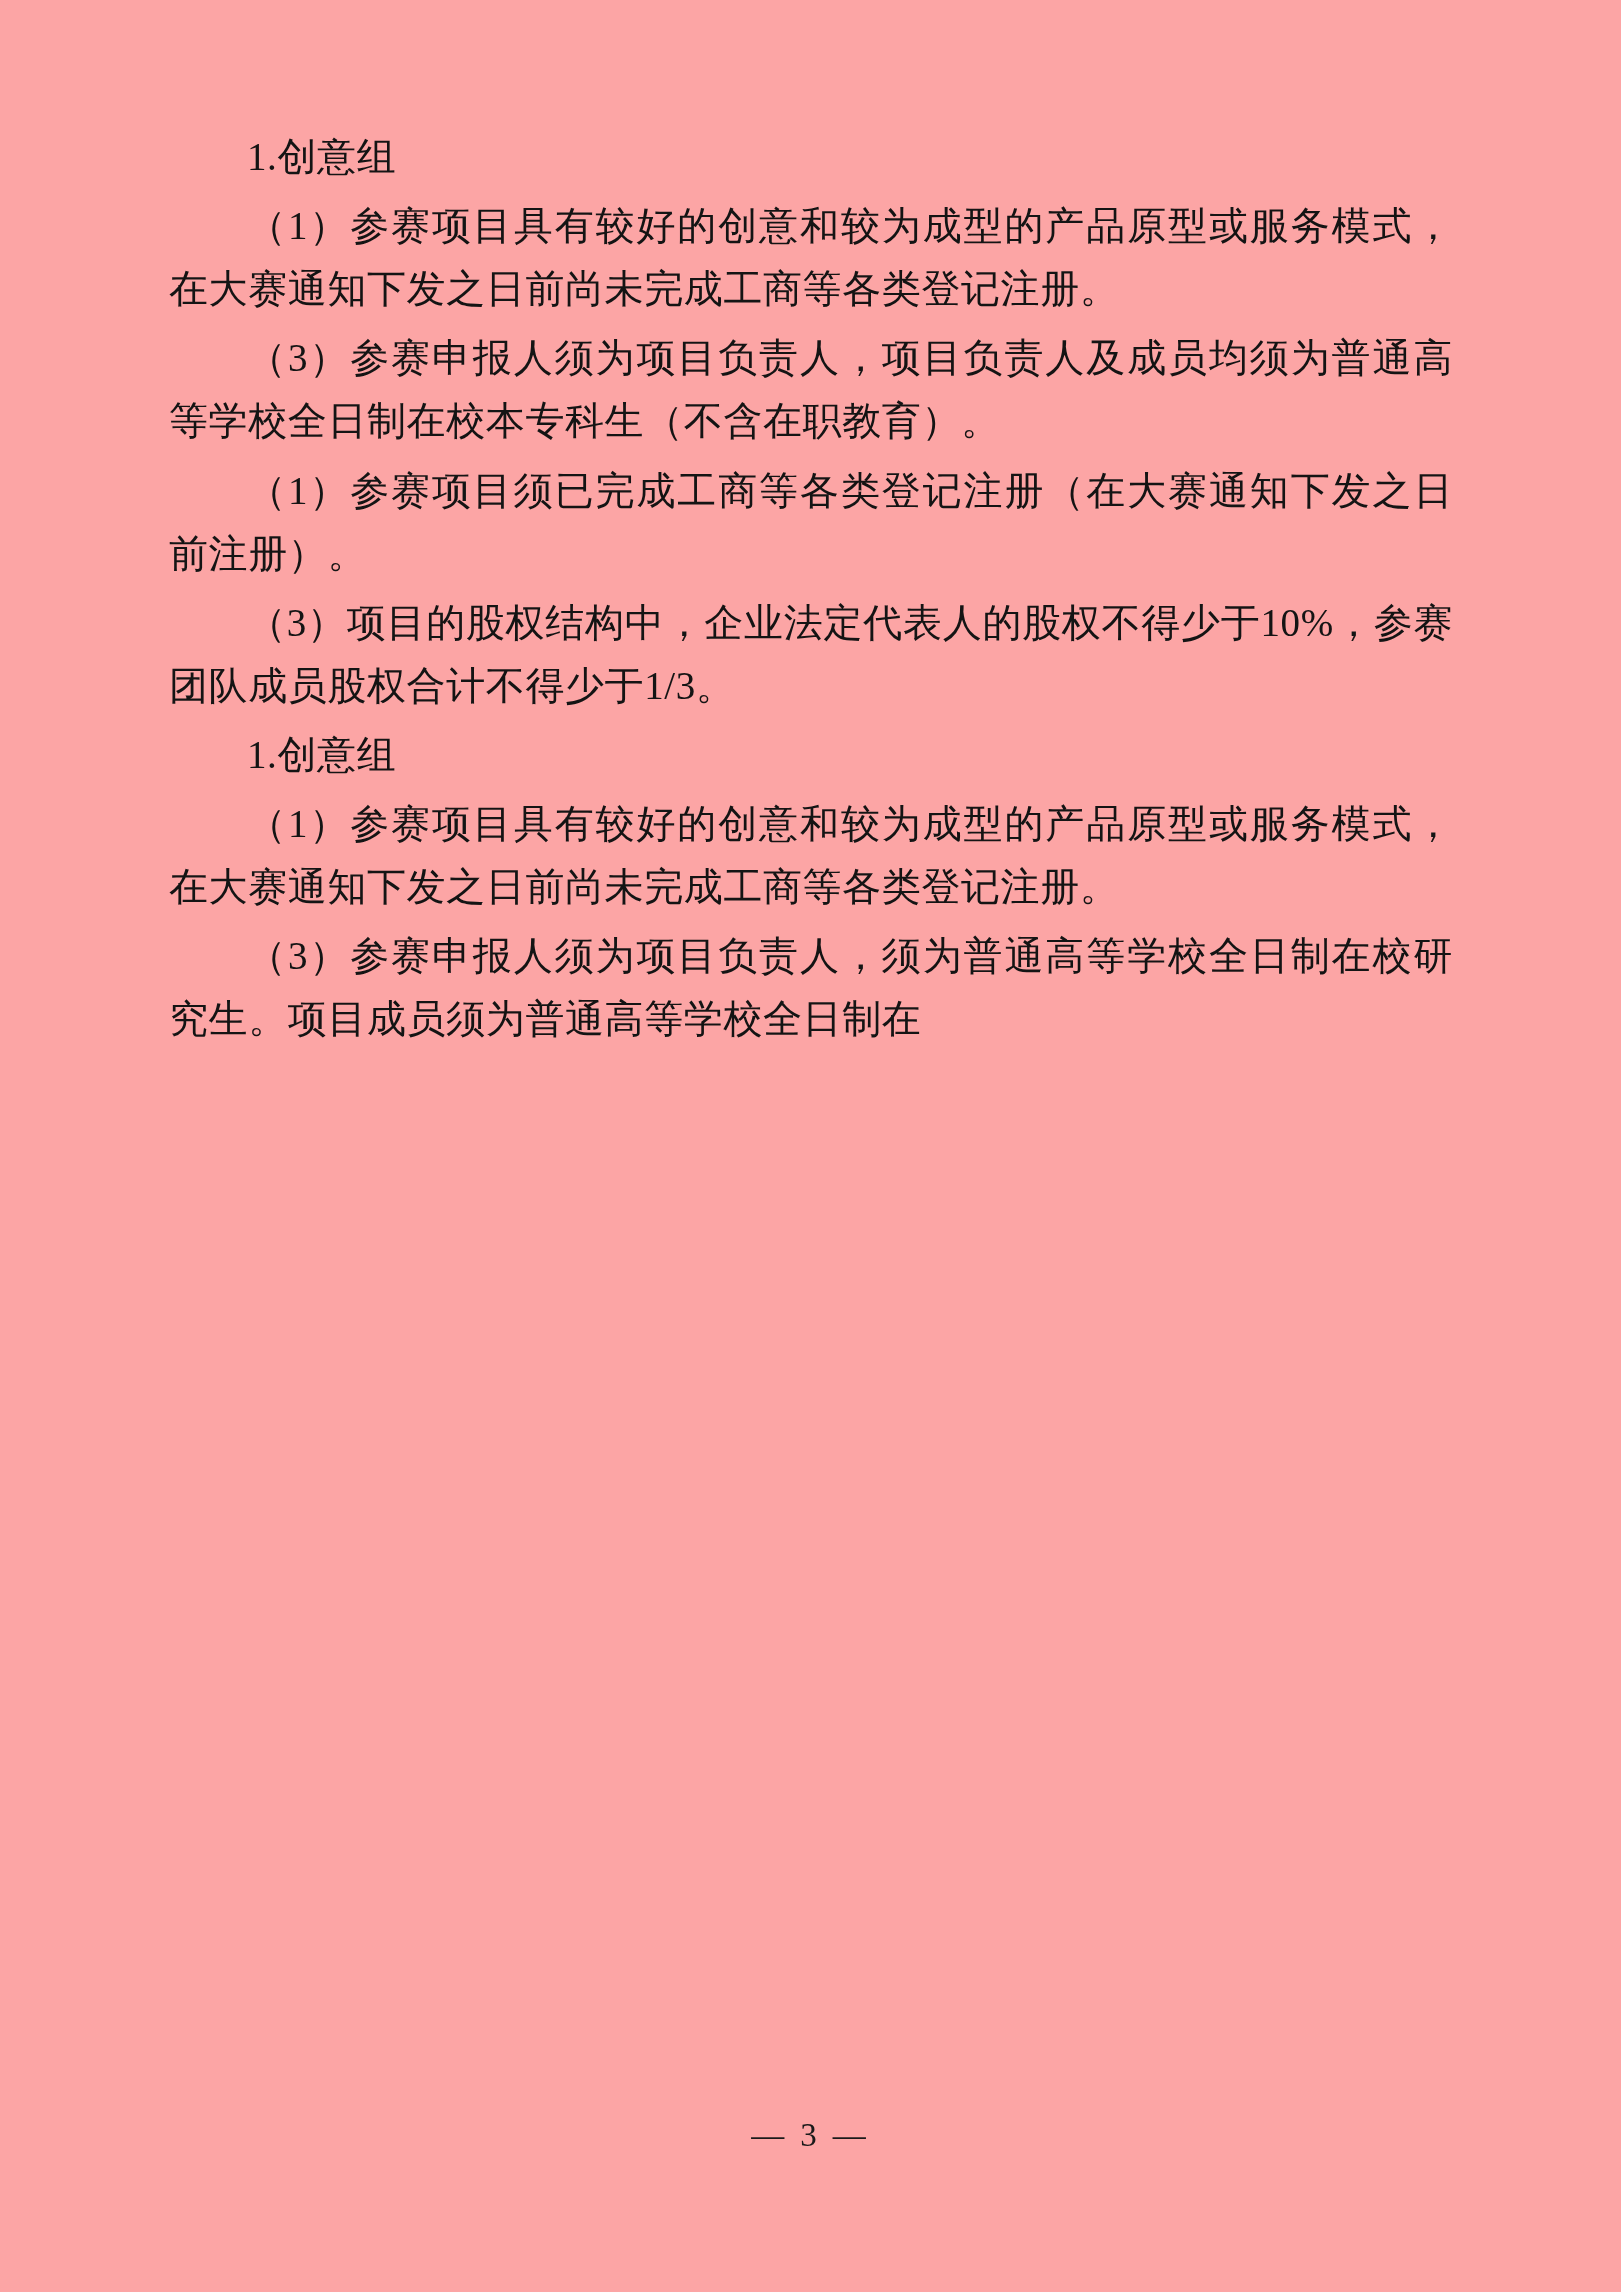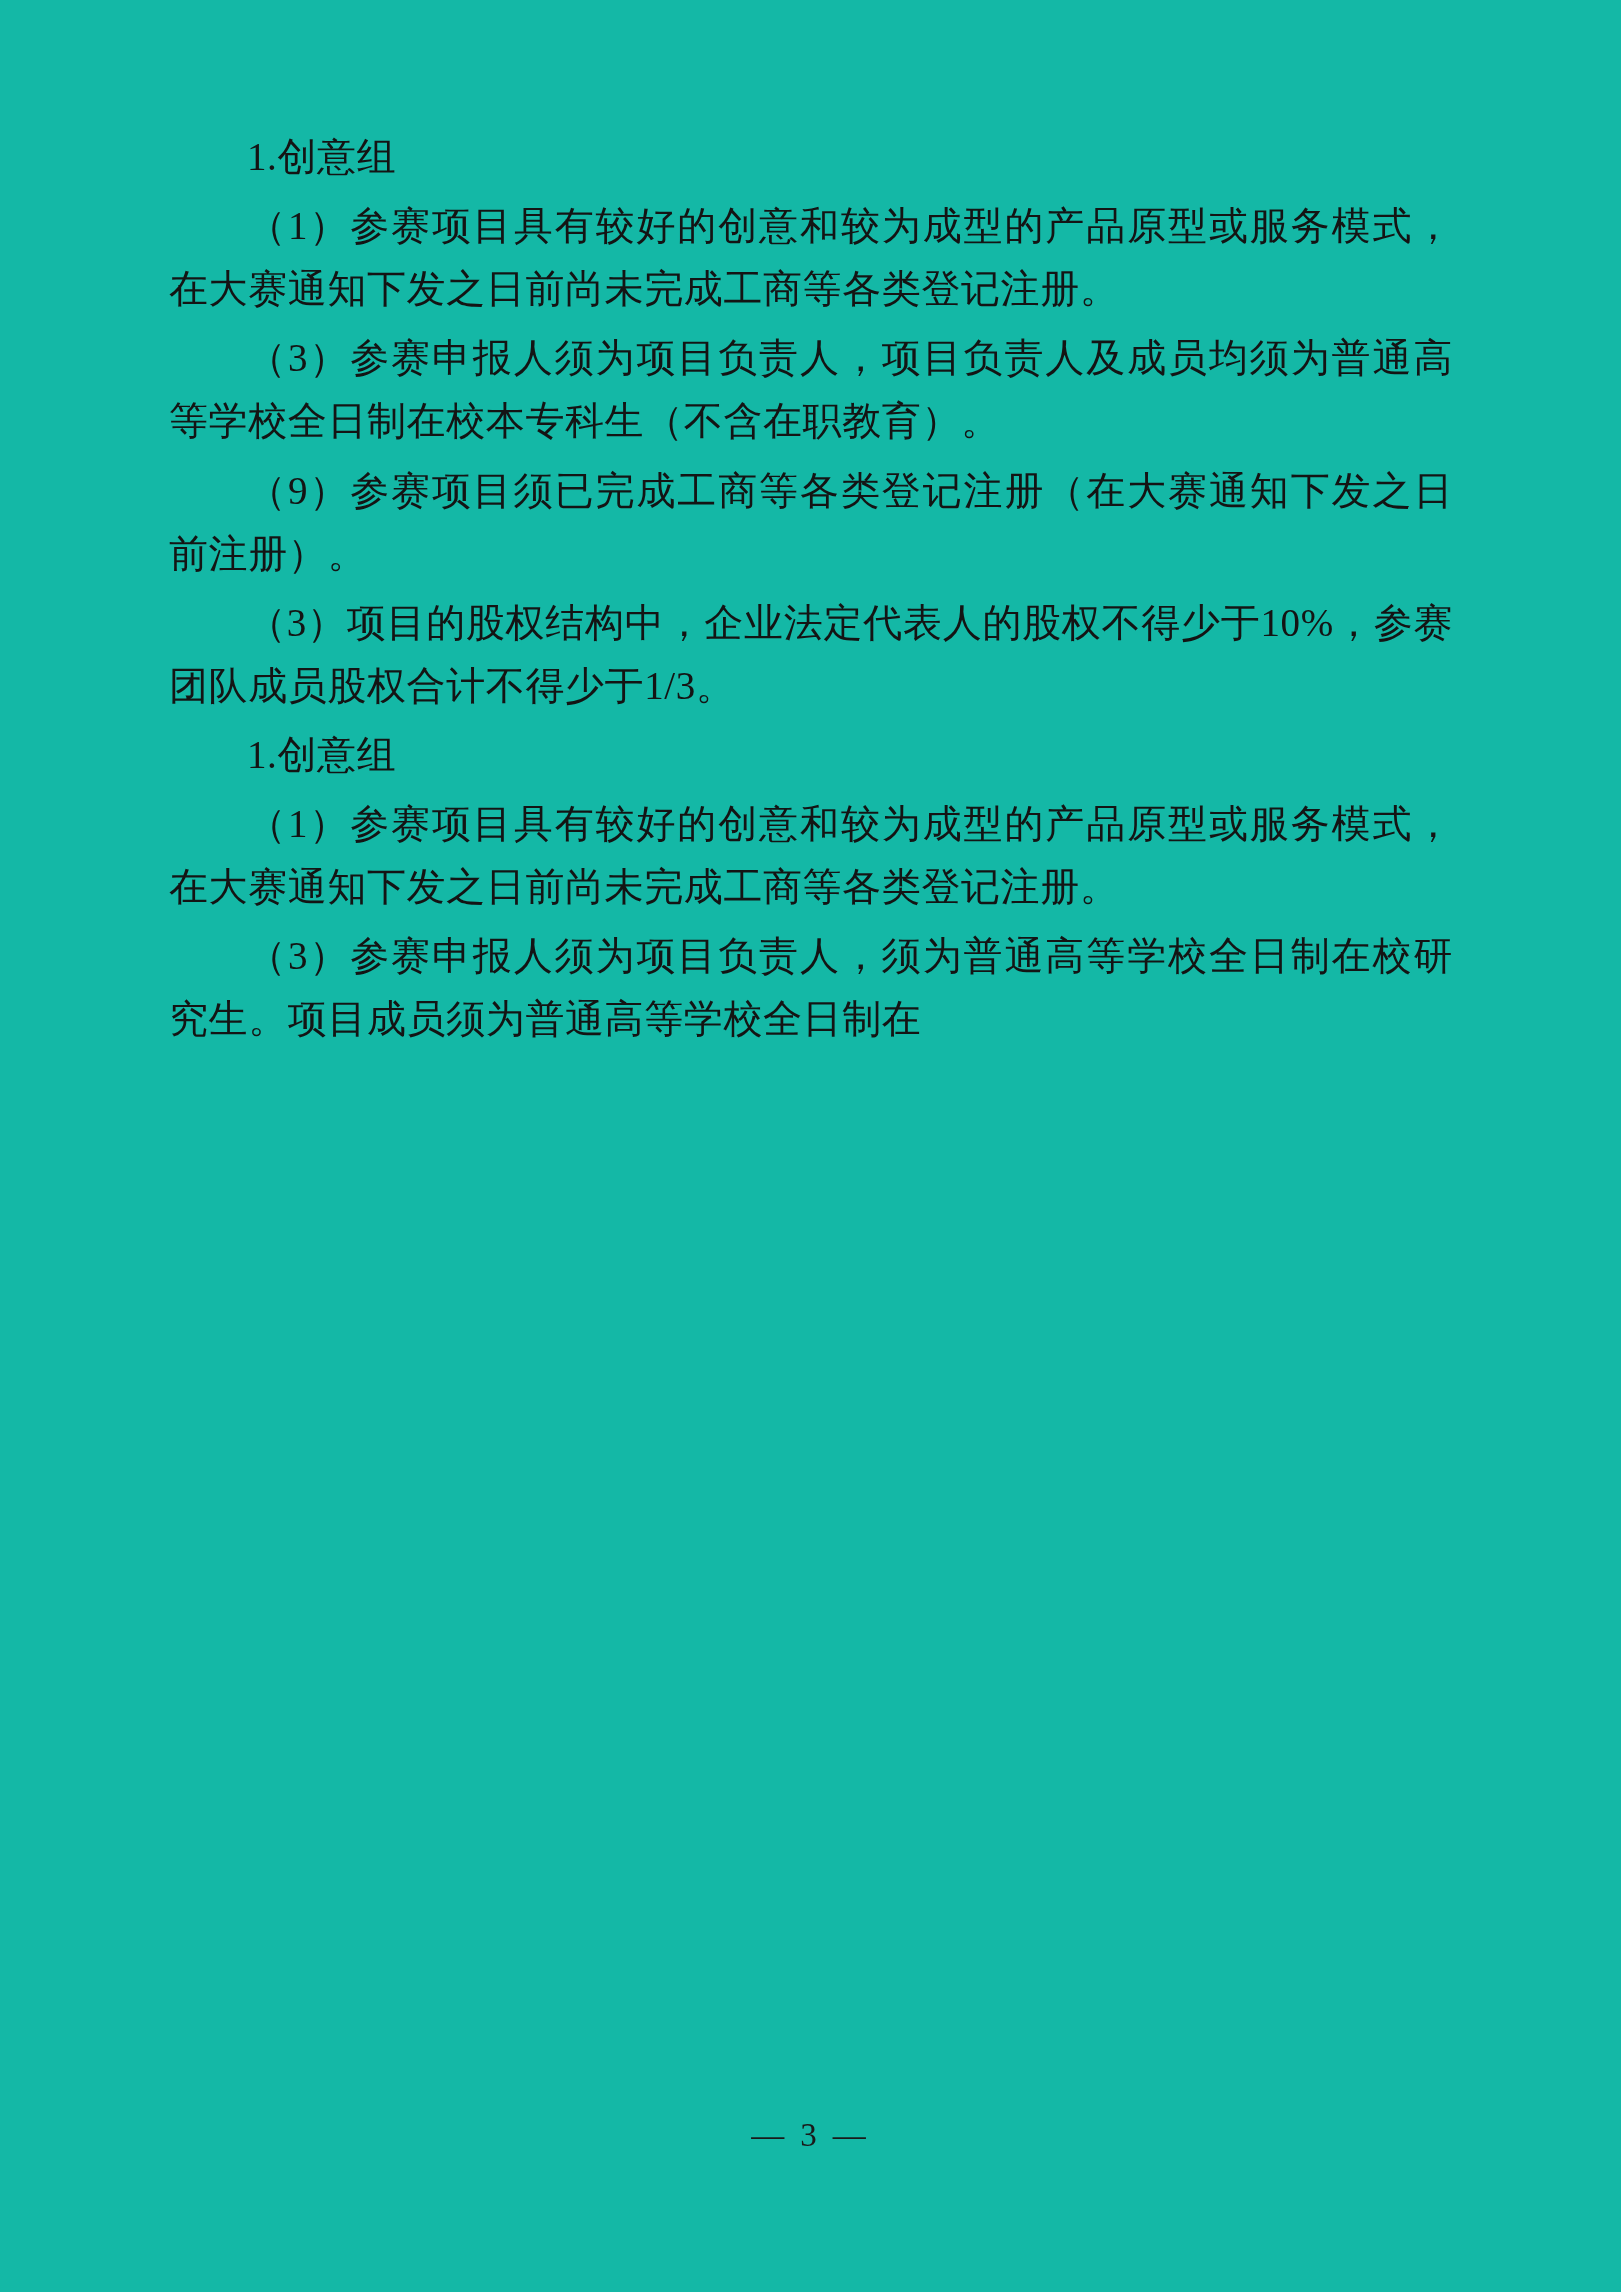--- a/index.html
+++ b/index.html
@@ -5,21 +5,21 @@
   html, body {
     margin: 0;
     padding: 0;
     background: #ffffff;
   }
   .page {
     position: relative;
     width: 1621px;
     height: 2293px;
     margin: 0 auto;
-    background: #14b8a6;
+    background: #fca5a5;
     box-sizing: border-box;
     font-family: "Liberation Serif", "DejaVu Serif", serif;
     color: #1a1a1a;
     overflow: hidden;
   }
   .content {
     position: absolute;
     left: 169px;
     top: 125px;
     width: 1284px;
@@ -59,21 +59,21 @@
   <div class="content">
 
     <p class="para indent-heading">1.创意组</p>
 
     <p class="para indent">（1）参赛项目具有较好的创意和较为成型的产品原型或服务模式，在大赛通知下发之日前尚未完成工商等各类登记注册。</p>
 
     <p class="para indent">（3）参赛申报人须为项目负责人，项目负责人及成员均须为普通高等学校全日制在校本专科生（不含在职教育）。</p>
 
 
 
-    <p class="para indent">（9）参赛项目须已完成工商等各类登记注册（在大赛通知下发之日前注册）。</p>
+    <p class="para indent">（1）参赛项目须已完成工商等各类登记注册（在大赛通知下发之日前注册）。</p>
 
 
     <p class="para indent">（3）项目的股权结构中，企业法定代表人的股权不得少于10%，参赛团队成员股权合计不得少于1/3。</p>
 
 
     <p class="para indent-heading">1.创意组</p>
 
     <p class="para indent">（1）参赛项目具有较好的创意和较为成型的产品原型或服务模式，在大赛通知下发之日前尚未完成工商等各类登记注册。</p>
 
     <p class="para indent">（3）参赛申报人须为项目负责人，须为普通高等学校全日制在校研究生。项目成员须为普通高等学校全日制在</p>

